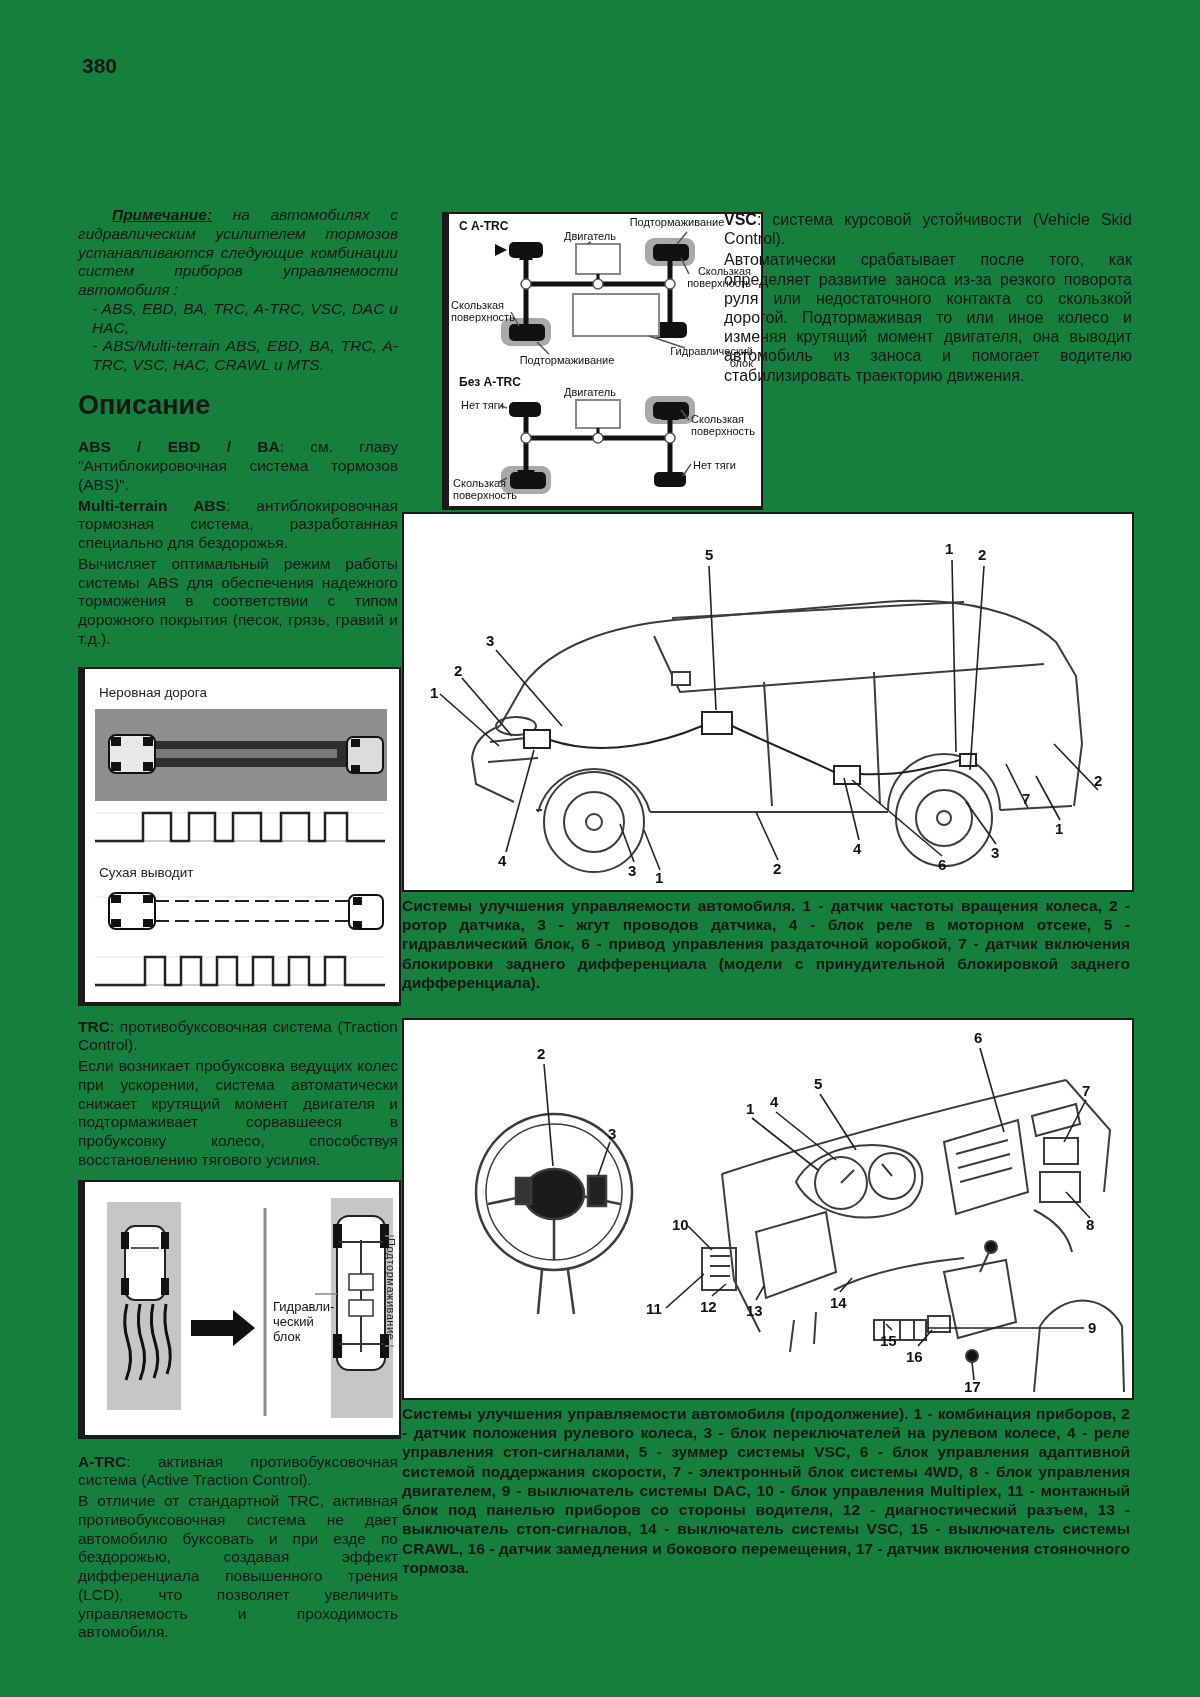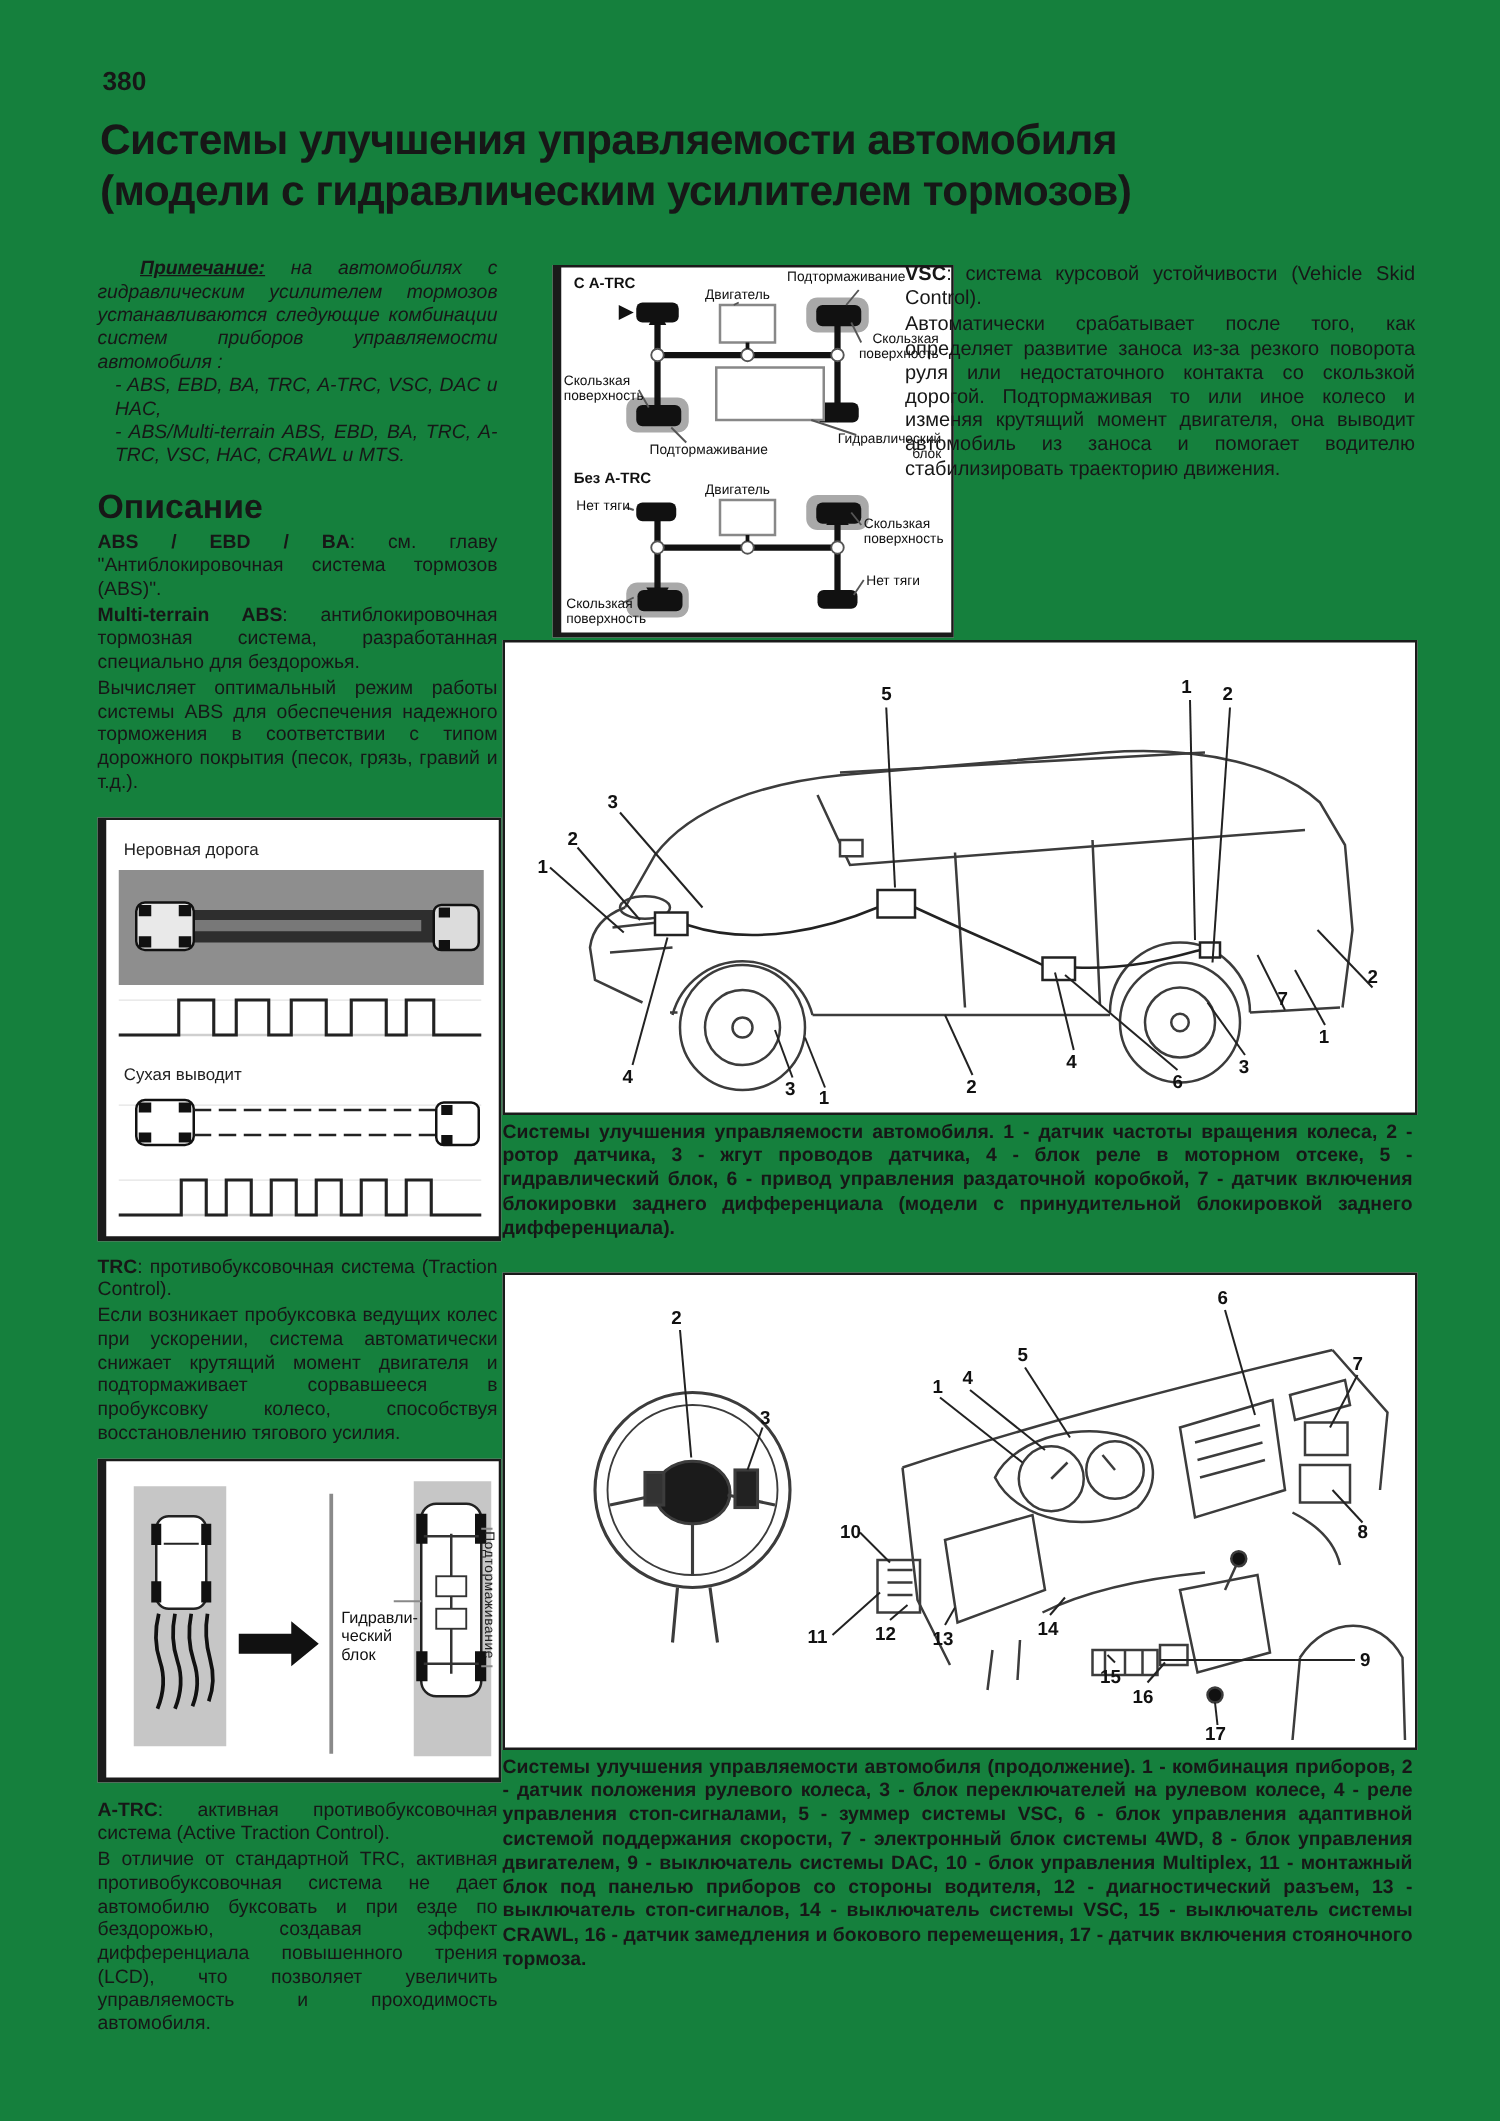--- a/index.html
+++ b/index.html
@@ -9,21 +9,21 @@
     box-shadow:0 0 6px rgba(0,0,0,.4);
   }
   .pagenum{position:absolute;left:82px;top:54px;font-size:21px;font-weight:bold;}
   .title{position:absolute;left:80px;top:92px;width:1062px;font-size:34px;font-weight:bold;line-height:1.22;letter-spacing:-0.5px;}
   
   .col-left{position:absolute;left:78px;top:206px;width:320px;font-size:15.5px;line-height:1.21;text-align:justify;}
   .col-vsc{position:absolute;left:724px;top:210px;width:408px;font-size:16px;line-height:1.2;text-align:justify;}
   .note{font-style:italic;}
   .note .nlabel{font-weight:bold;text-decoration:underline;margin-left:34px;}
   .note .nitem{margin-left:14px;}
-  .h-desc{font-size:27px;font-weight:bold;margin:14px 0 4px 0;text-align:left;}
+  .h-desc{font-size:27px;font-weight:bold;margin:14px 0 17px 0;text-align:left;}
   p.para{margin:0 0 2px 0;}
   .term{font-weight:bold;}
   
   .figbox{position:absolute;border:2px solid #1a1a1a;background:#fff;}
   .heavyL{border-left-width:7px;border-bottom-width:4px;}
   .caption{position:absolute;font-size:15.5px;font-weight:bold;line-height:1.24;text-align:justify;}
   .dlabel{position:absolute;font-size:11px;line-height:1.06;color:#111;}
   .dlabel.b{font-weight:bold;font-size:12px;}
   .dlabel.c{text-align:center;}
   .dlabel.r{text-align:right;}
@@ -33,24 +33,20 @@
   svg{display:block;}
   svg text.co{font:bold 15px "Liberation Sans",sans-serif;fill:#111;}
 </style>
 </head>
 <body>
 
 <div class="page">
 
   <div class="pagenum">380</div>
 
-  <div class="title">
-    <div>Системы улучшения управляемости автомобиля</div>
-    <div>(модели с гидравлическим усилителем тормозов)</div>
-  </div>
 
   <div class="col-left">
     <div class="note">
       <span class="nlabel">Примечание:</span><span> на автомобилях с гидравлическим усилителем тормозов устанавливаются следующие комбинации систем приборов управляемости автомобиля :</span>
       <div class="nitem">- ABS, EBD, BA, TRC, A-TRC, VSC, DAC и HAC,</div>
       <div class="nitem">- ABS/Multi-terrain ABS, EBD, BA, TRC, A-TRC, VSC, HAC, CRAWL и MTS.</div>
     </div>
 
     <div class="h-desc">Описание</div>
 

